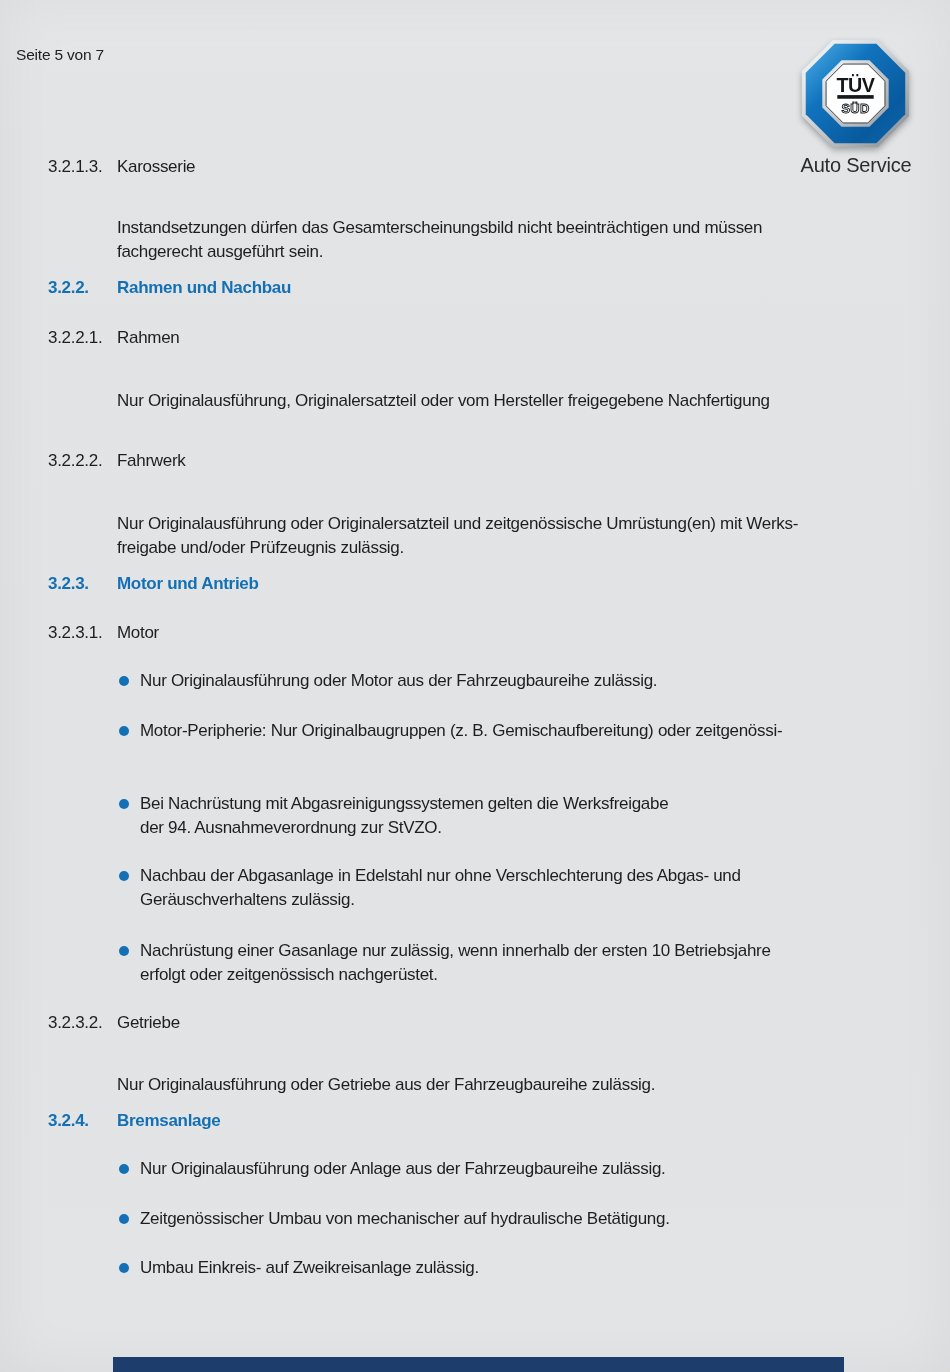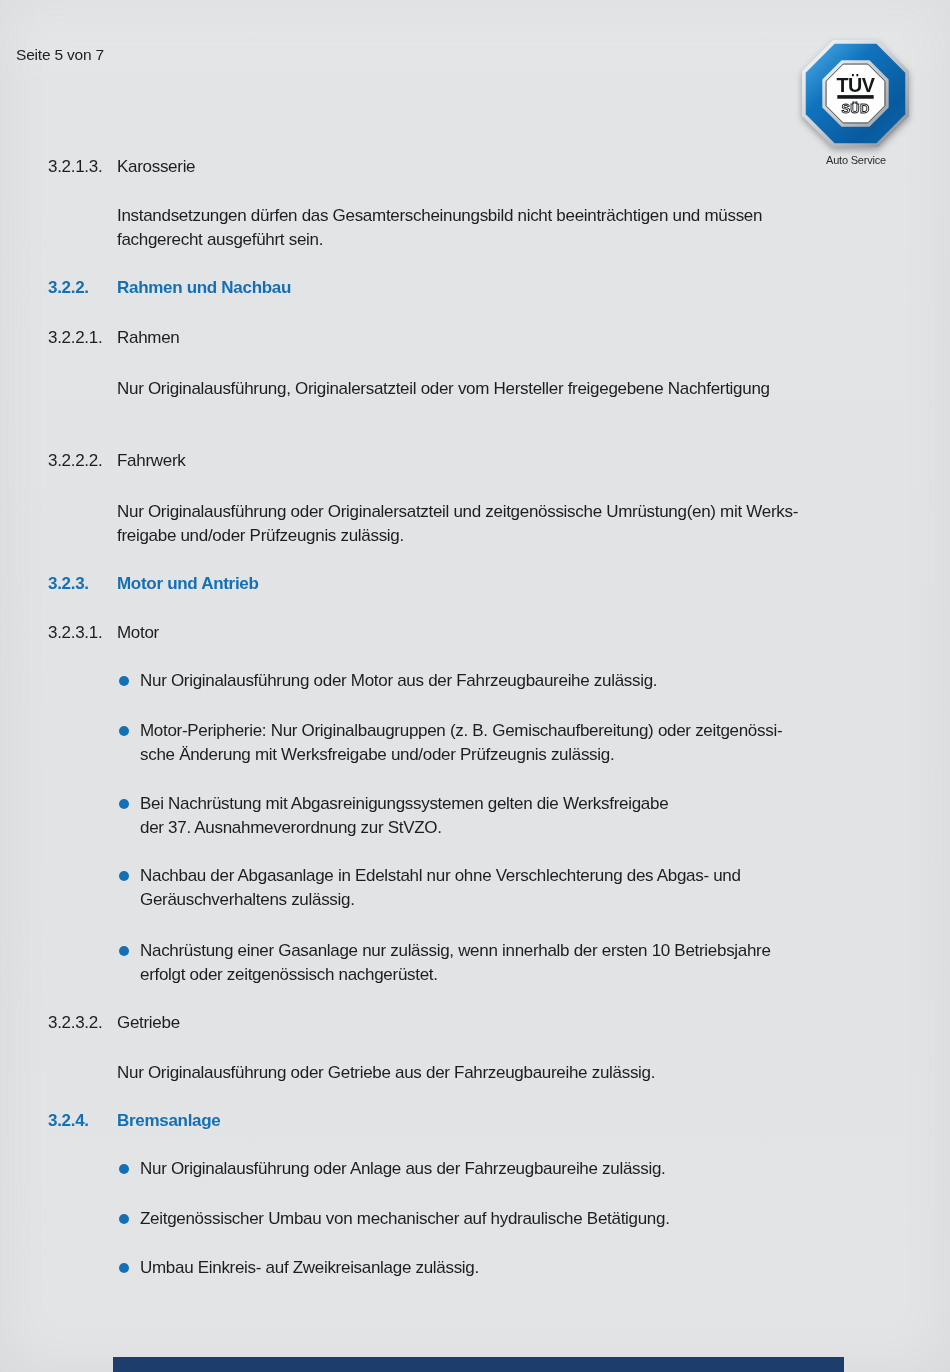--- a/index.html
+++ b/index.html
@@ -12,27 +12,27 @@
   }
   .page{position:absolute;inset:0;box-shadow:inset 0 0 60px rgba(0,0,0,0.05);}
   .indicator{
     position:absolute;top:46px;left:16px;right:0;text-align:left;
     font-size:15.5px;color:#222;letter-spacing:-0.2px;
   }
   .logo-wrap{position:absolute;left:802px;top:40px;width:100px;height:107px;
     filter:drop-shadow(0 3px 3px rgba(0,0,0,0.30));}
   .logo-caption{
     position:absolute;left:778px;top:154px;width:156px;text-align:center;
-    font-size:11px;color:#2c2c2c;letter-spacing:-0.2px;
+    font-size:20px;color:#2c2c2c;letter-spacing:-0.2px;
   }
   .row{position:absolute;left:0;width:950px;height:24px;}
   .num{position:absolute;left:48px;white-space:nowrap;font-size:17px;line-height:22px;letter-spacing:-0.3px;}
   .ttl{position:absolute;left:117px;white-space:nowrap;font-size:17px;line-height:22px;letter-spacing:-0.3px;}
   .blue{color:#1470b4;font-weight:bold;text-align:center;}
-  .para{position:absolute;left:117px;width:800px;}
+  .para{position:absolute;left:117px;width:800px;margin-top:12px;}
   .para .ln{white-space:nowrap;font-size:17px;line-height:24px;letter-spacing:-0.3px;}
   .bullet{position:absolute;left:0;width:950px;}
   .bullet .dot{
     position:absolute;left:119px;top:7px;width:10px;height:10px;border-radius:50%;
     background:#1470b4;
   }
   .bullet .btxt{position:absolute;left:140px;width:790px;}
   .bullet .btxt .ln{white-space:nowrap;font-size:17px;line-height:24px;letter-spacing:-0.3px;}
   .footer-bar{
     position:absolute;left:113px;bottom:0;width:731px;height:15px;
@@ -125,29 +125,28 @@
     <span class="dot"></span>
     <div class="btxt">
       <div class="ln">Nur Originalausführung oder Motor aus der Fahrzeugbaureihe zulässig.</div>
     </div>
   </div>
 
   <div class="bullet" style="top:719px">
     <span class="dot"></span>
     <div class="btxt">
       <div class="ln">Motor-Peripherie: Nur Originalbaugruppen (z. B. Gemischaufbereitung) oder zeitgenössi-</div>
-      <div class="ln">sche Änderung mit Werksfreigabe und/oder Prüfzeugnis zulässig.</div>
     </div>
   </div>
 
   <div class="bullet" style="top:792px">
     <span class="dot"></span>
     <div class="btxt">
       <div class="ln">Bei Nachrüstung mit Abgasreinigungssystemen gelten die Werksfreigabe</div>
-      <div class="ln">der 37. Ausnahmeverordnung zur StVZO.</div>
+      <div class="ln">der 94. Ausnahmeverordnung zur StVZO.</div>
     </div>
   </div>
 
   <div class="bullet" style="top:864px">
     <span class="dot"></span>
     <div class="btxt">
       <div class="ln">Nachbau der Abgasanlage in Edelstahl nur ohne Verschlechterung des Abgas- und</div>
       <div class="ln">Geräuschverhaltens zulässig.</div>
     </div>
   </div>

